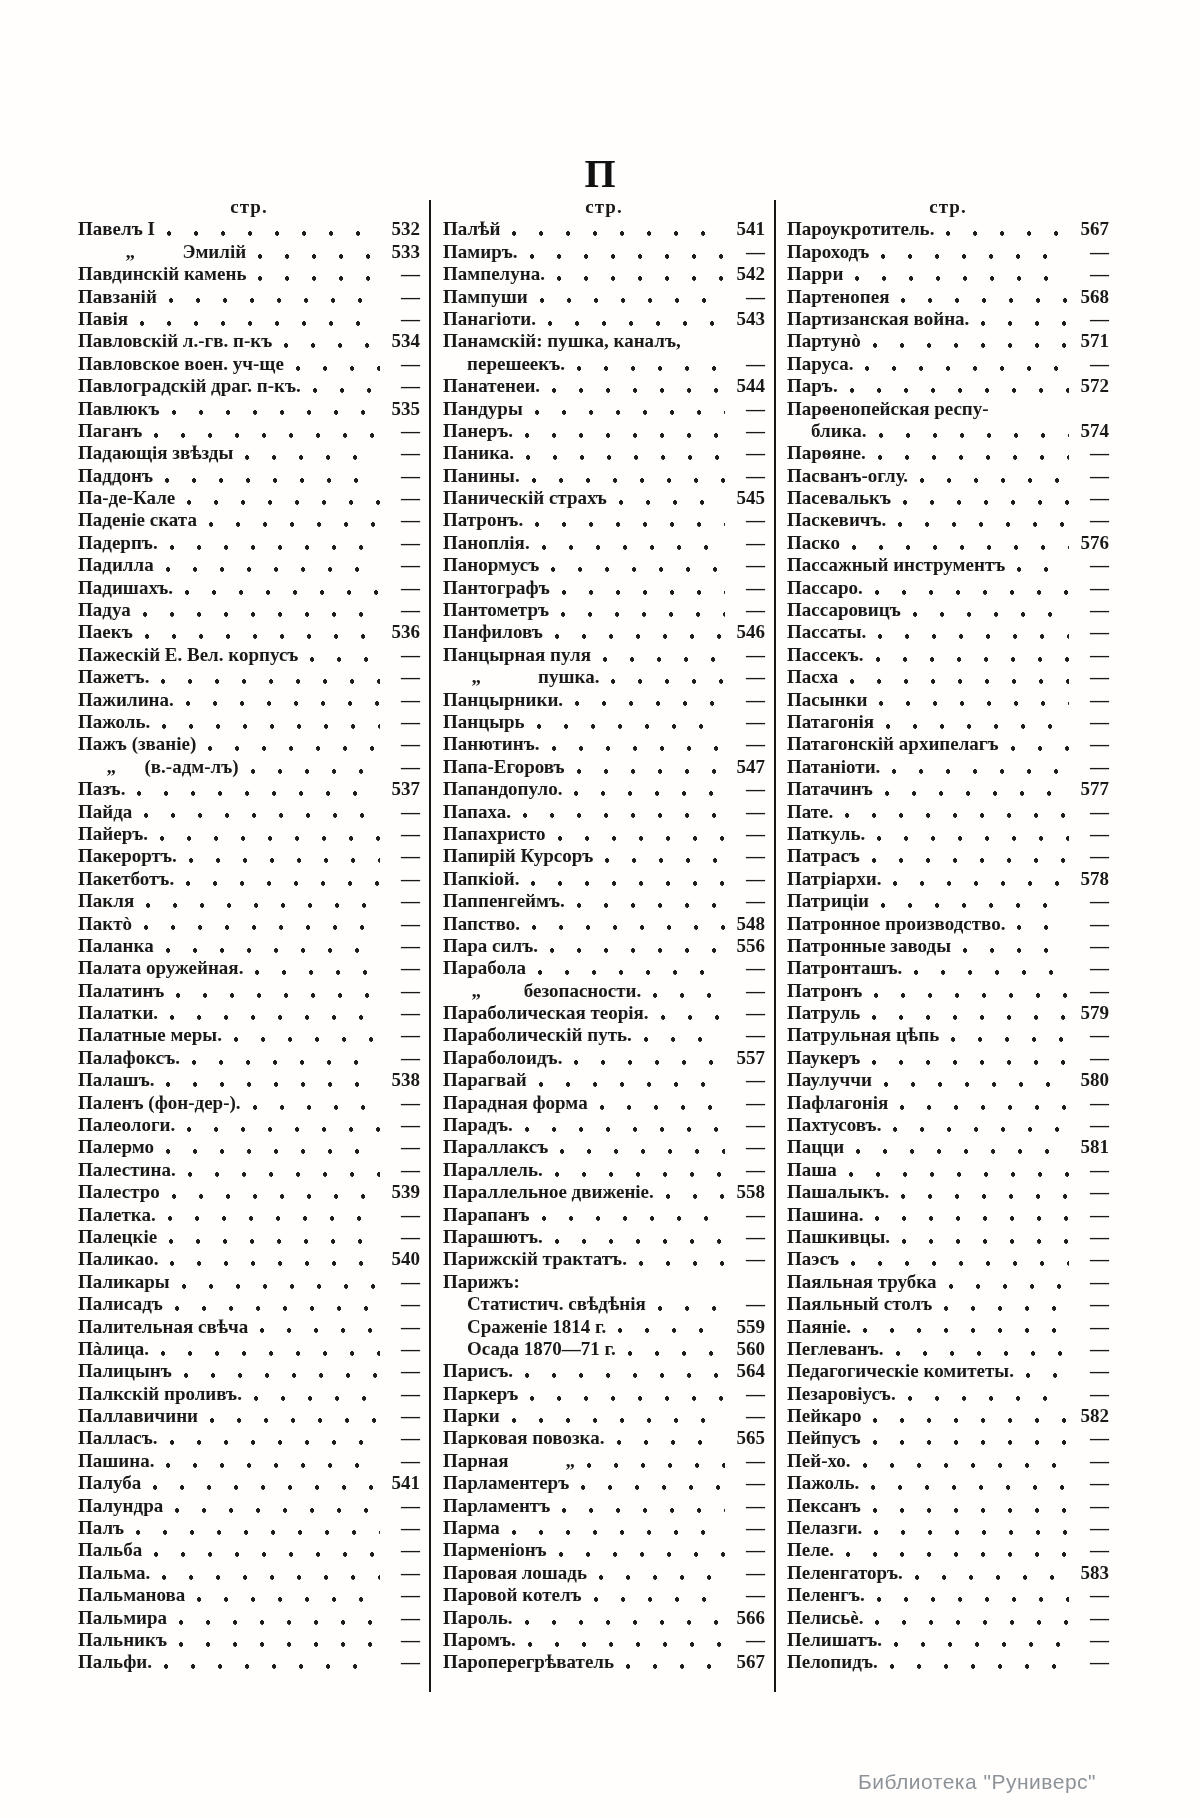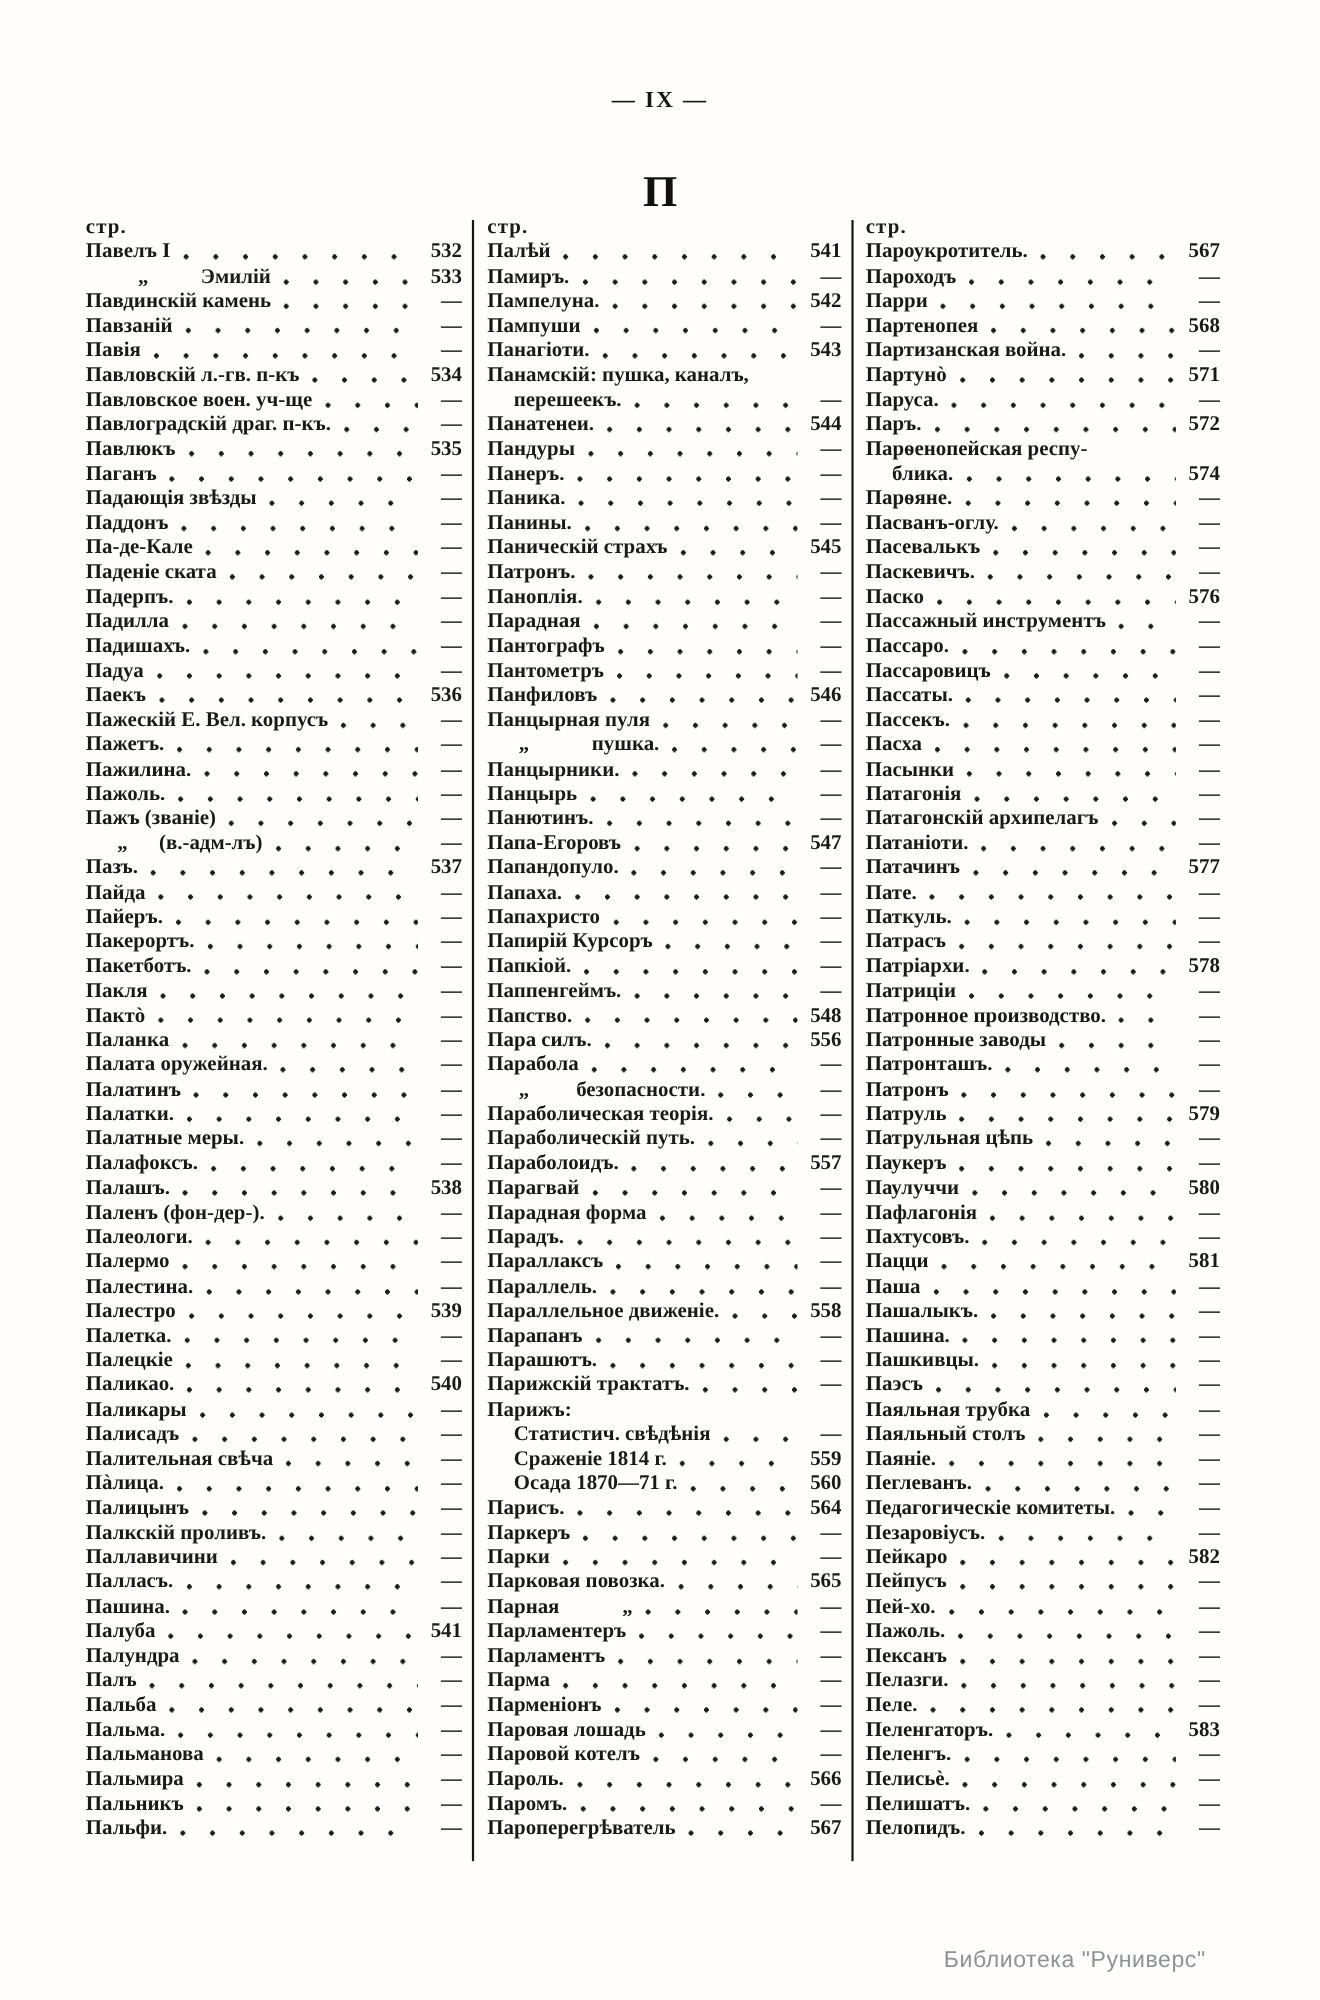--- a/index.html
+++ b/index.html
@@ -23,21 +23,21 @@
     font-family:"Liberation Serif","DejaVu Serif",serif;
   }
   .col{
     position:absolute;top:196px;
     font-size:19px;font-weight:bold;line-height:22.4px;
   }
   #col0{left:78px;width:342px;}
   #col1{left:443px;width:322px;}
   #col2{left:787px;width:322px;}
   .col-header{
-    text-align:left;height:22.4px;letter-spacing:1px;
+    text-align:center;height:22.4px;letter-spacing:1px;
   }
   .row{display:flex;align-items:baseline;height:22.4px;white-space:pre;}
   .row.indent{padding-left:24px;font-family:Liberation Serif, serif;}
   .entry{white-space:pre;flex:0 0 auto;max-width:100%;}
   .leader{
     flex:1 1 auto;align-self:stretch;min-width:8px;
     background-image:radial-gradient(circle at 2.2px 2.2px,#1c1c1c 1.9px,transparent 2.2px);
     background-size:27px 4.5px;
     background-repeat:repeat-x;
     background-position:8px calc(100% - 5px);
@@ -58,21 +58,20 @@
     font-family:"Liberation Sans","DejaVu Sans",sans-serif;
     font-size:21px;font-weight:normal;color:#8d9398;
     letter-spacing:0.5px;
   }
 </style>
 </head>
 <body>
 
 <div class="page">
 
-  <div class="page-num-header">— IX —</div>
 
   <div class="section-letter">П</div>
 
   <div class="col" id="col0">
     <div class="col-header">стр.</div>
     <div class="rows">
         <div class="row"><span class="entry">Павелъ I</span><span class="leader"></span><span class="pageref">532</span></div>
         <div class="row"><span class="entry">          „          Эмилій</span><span class="leader"></span><span class="pageref">533</span></div>
         <div class="row"><span class="entry">Павдинскій камень</span><span class="leader"></span><span class="pageref">—</span></div>
         <div class="row"><span class="entry">Павзаній</span><span class="leader"></span><span class="pageref">—</span></div>
@@ -151,21 +150,21 @@
         <div class="row"><span class="entry">Панамскій: пушка, каналъ,</span></div>
         <div class="row indent"><span class="entry">перешеекъ.</span><span class="leader"></span><span class="pageref">—</span></div>
         <div class="row"><span class="entry">Панатенеи.</span><span class="leader"></span><span class="pageref">544</span></div>
         <div class="row"><span class="entry">Пандуры</span><span class="leader"></span><span class="pageref">—</span></div>
         <div class="row"><span class="entry">Панеръ.</span><span class="leader"></span><span class="pageref">—</span></div>
         <div class="row"><span class="entry">Паника.</span><span class="leader"></span><span class="pageref">—</span></div>
         <div class="row"><span class="entry">Панины.</span><span class="leader"></span><span class="pageref">—</span></div>
         <div class="row"><span class="entry">Паническій страхъ</span><span class="leader"></span><span class="pageref">545</span></div>
         <div class="row"><span class="entry">Патронъ.</span><span class="leader"></span><span class="pageref">—</span></div>
         <div class="row"><span class="entry">Паноплія.</span><span class="leader"></span><span class="pageref">—</span></div>
-        <div class="row"><span class="entry">Парадная</span><span class="leader"></span><span class="pageref">—</span></div>
+        <div class="row"><span class="entry">Панормусъ</span><span class="leader"></span><span class="pageref">—</span></div>
         <div class="row"><span class="entry">Пантографъ</span><span class="leader"></span><span class="pageref">—</span></div>
         <div class="row"><span class="entry">Пантометръ</span><span class="leader"></span><span class="pageref">—</span></div>
         <div class="row"><span class="entry">Панфиловъ</span><span class="leader"></span><span class="pageref">546</span></div>
         <div class="row"><span class="entry">Панцырная пуля</span><span class="leader"></span><span class="pageref">—</span></div>
         <div class="row"><span class="entry">      „            пушка.</span><span class="leader"></span><span class="pageref">—</span></div>
         <div class="row"><span class="entry">Панцырники.</span><span class="leader"></span><span class="pageref">—</span></div>
         <div class="row"><span class="entry">Панцырь</span><span class="leader"></span><span class="pageref">—</span></div>
         <div class="row"><span class="entry">Панютинъ.</span><span class="leader"></span><span class="pageref">—</span></div>
         <div class="row"><span class="entry">Папа-Егоровъ</span><span class="leader"></span><span class="pageref">547</span></div>
         <div class="row"><span class="entry">Папандопуло.</span><span class="leader"></span><span class="pageref">—</span></div>

